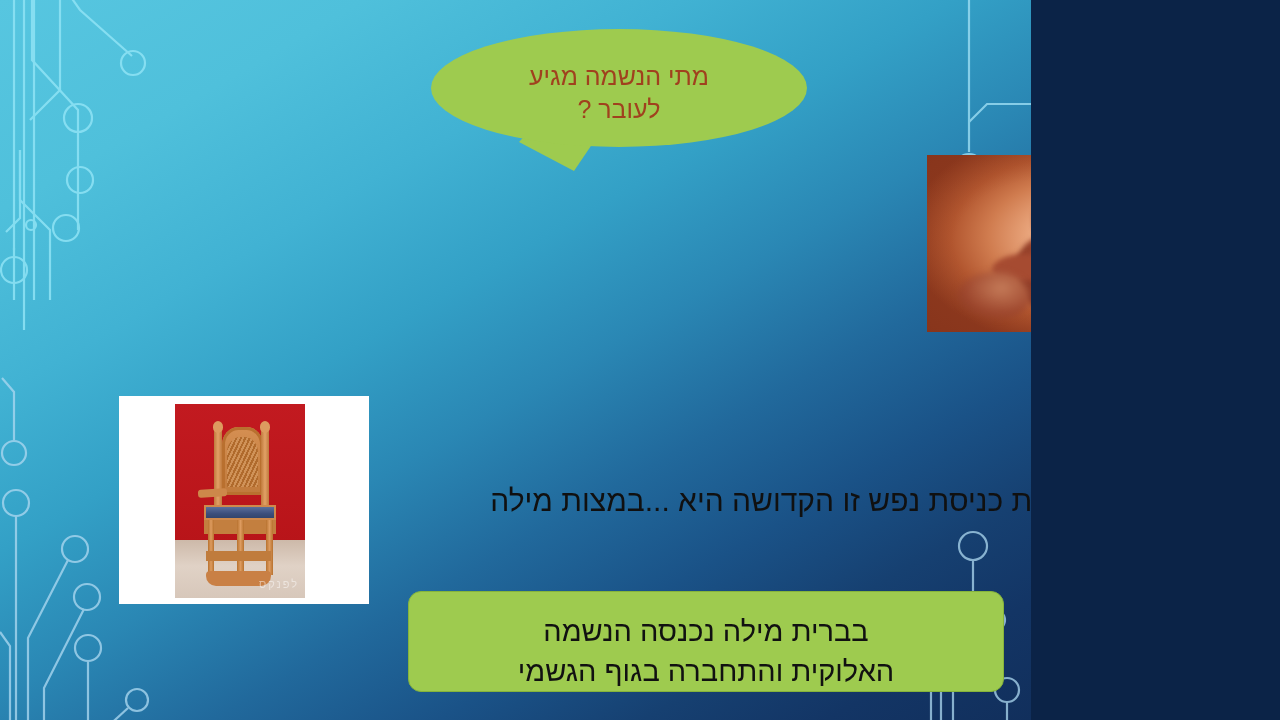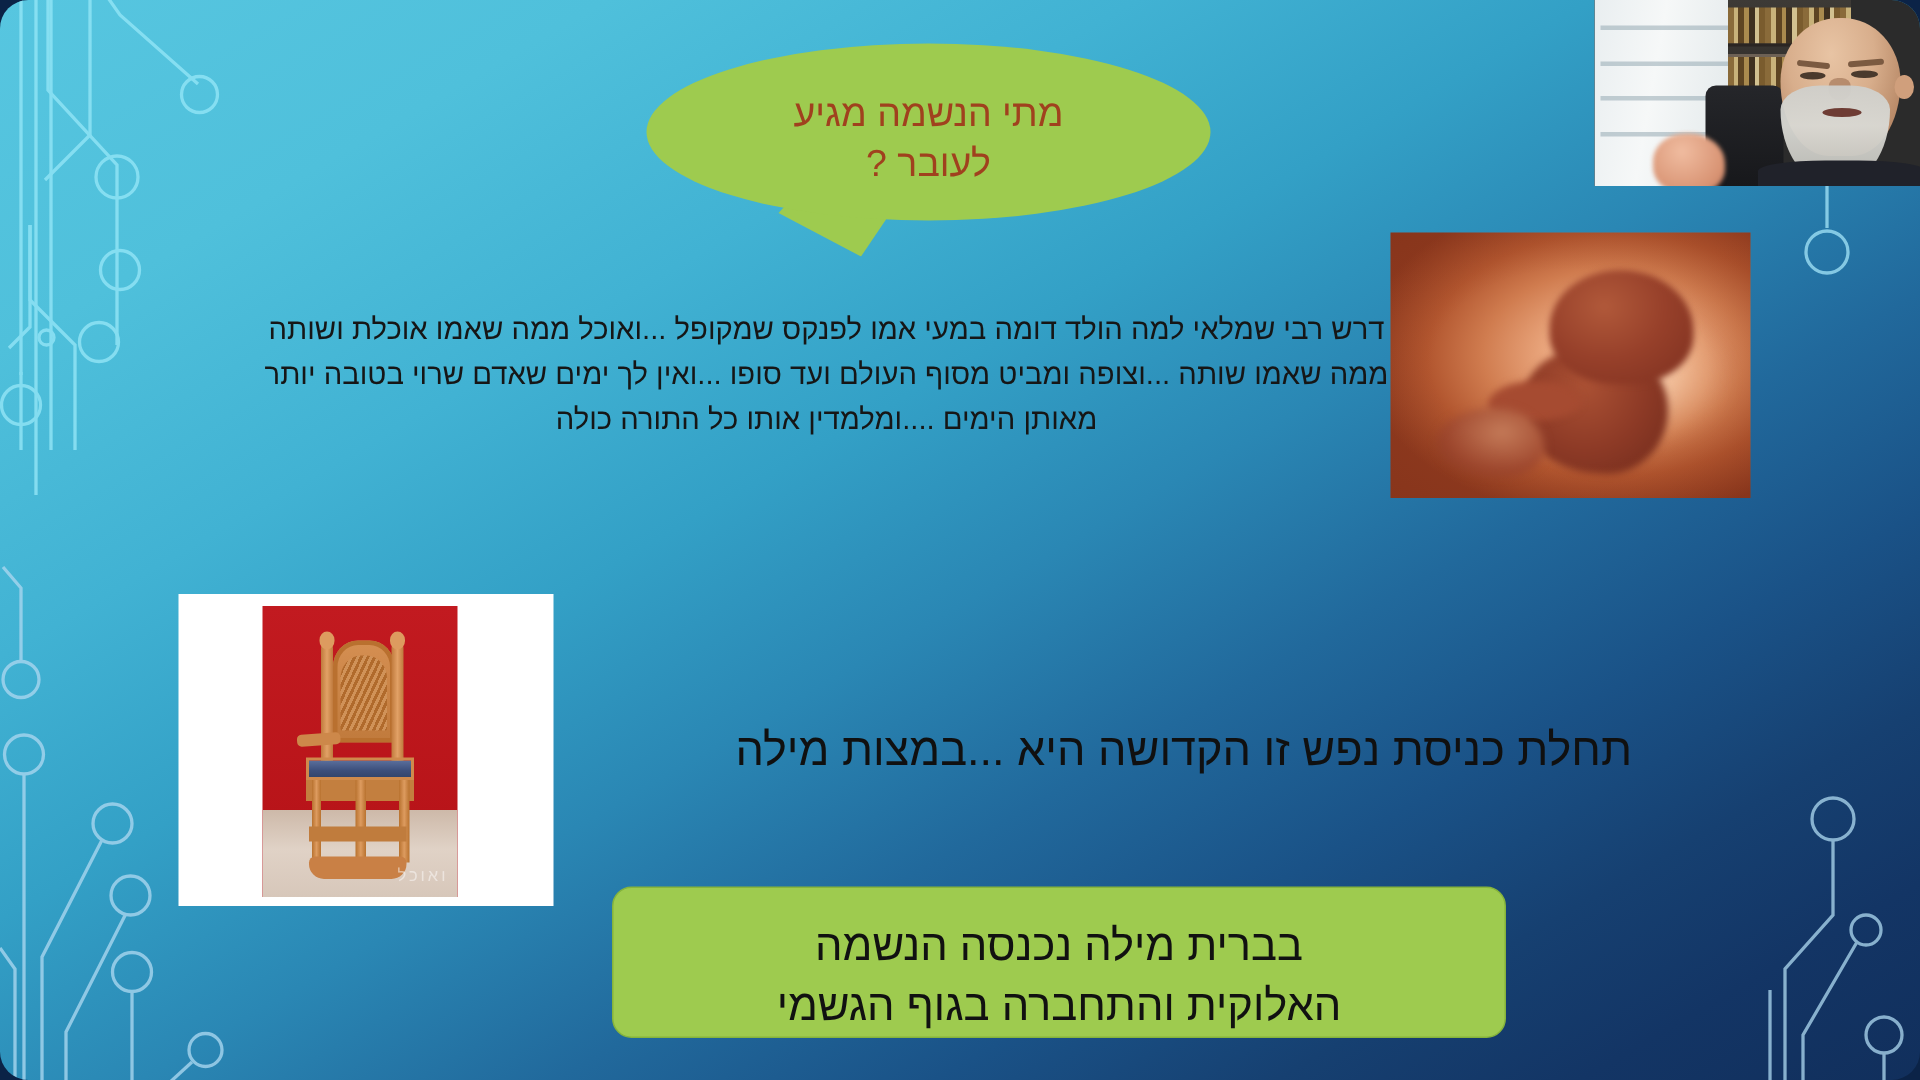--- a/index.html
+++ b/index.html
@@ -6,36 +6,35 @@
   * { margin:0; padding:0; box-sizing:border-box; }
   html, body {
     width:1280px; height:720px;
     overflow:hidden;
     background:#0b2347;
     font-family:"Liberation Sans","DejaVu Sans",sans-serif;
   }
 
   #slide {
     position:relative;
-    width:1280px; height:720px;
+    width:1031px; height:720px;
     overflow:hidden;
     
     background:
       linear-gradient(150deg,
         #57c6e0 0%,
         #4fc0db 16%,
         #41b2d3 30%,
         #33a0c6 42%,
         #2a87b4 53%,
         #21699c 64%,
         #1a5287 74%,
         #164071 83%,
         #133565 91%,
         #112f5c 100%);
-    border-radius: 19px;
   }
 
   
   .circuit {
     position:absolute;
     top:0; height:720px;
     pointer-events:none;
   }
   .circuit.left  { left:0;  width:150px; }
   .circuit.right { right:0; width:140px; }
@@ -348,40 +347,39 @@
 
   <div id="fetus-photo" role="img" aria-label="צילום עובר ברחם">
     <div class="fetus-part" id="f-glow"></div>
     <div class="fetus-part" id="f-body"></div>
     <div class="fetus-part" id="f-head"></div>
     <div class="fetus-part" id="f-arm"></div>
     <div class="fetus-part" id="f-leg"></div>
     <div class="vig"></div>
   </div>
 
-  <div id="paragraph">דרש רבי שמלאי למה הולד דומה במעי אמו לפנקס שמקופל ...ואוכל ממה שאמו אוכלת ושותה ממה שאמו שותה ...וצופה ומביט מסוף העולם ועד סופו ...ואין לך ימים שאדם שרוי בטובה יותר מאותן הימים ....ומלמדין אותו כל התורה כולה</div>
 
   <div id="chair-photo" role="img" aria-label="כסא אליהו">
     <div id="chair-inner">
       <div id="chair-floor"></div>
       <div class="wood" id="ch-backpanel"></div>
       <div id="ch-carve"></div>
       <div class="wood" id="ch-post-l"></div>
       <div class="wood" id="ch-post-r"></div>
       <div class="wood" id="ch-finial-l"></div>
       <div class="wood" id="ch-finial-r"></div>
       <div class="wood" id="ch-arm-l"></div>
       <div class="wood" id="ch-seat"></div>
       <div class="wood" id="ch-apron"></div>
       <div class="wood" id="ch-leg-l"></div>
       <div class="wood" id="ch-leg-m"></div>
       <div class="wood" id="ch-leg-r"></div>
       <div class="wood" id="ch-shelf"></div>
       <div class="wood" id="ch-base"></div>
-      <div id="chair-watermark">ואוכל</div>
+      <div id="chair-watermark">לפנקס</div>
     </div>
   </div>
 
   <div id="headline">תחלת כניסת נפש זו הקדושה היא ...במצות מילה</div>
 
   <div id="green-box">
     <div id="green-box-text">בברית מילה נכנסה הנשמה
 האלוקית והתחברה בגוף הגשמי</div>
   </div>
 

